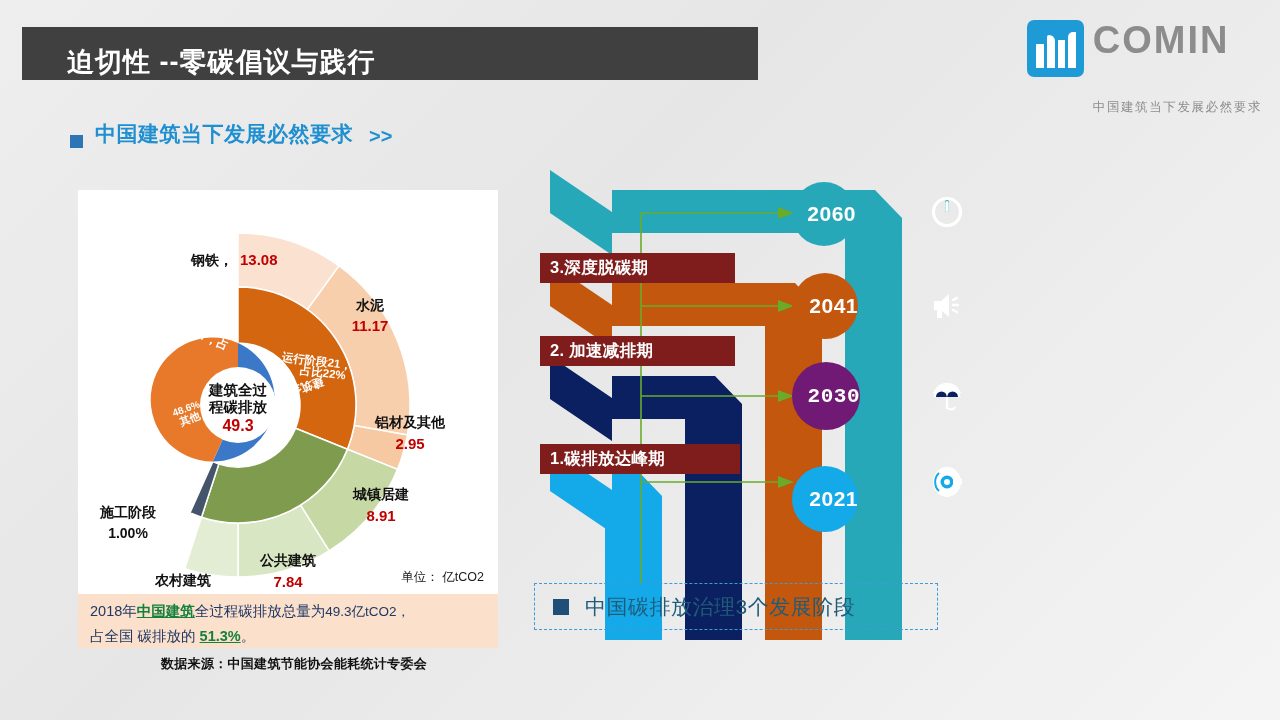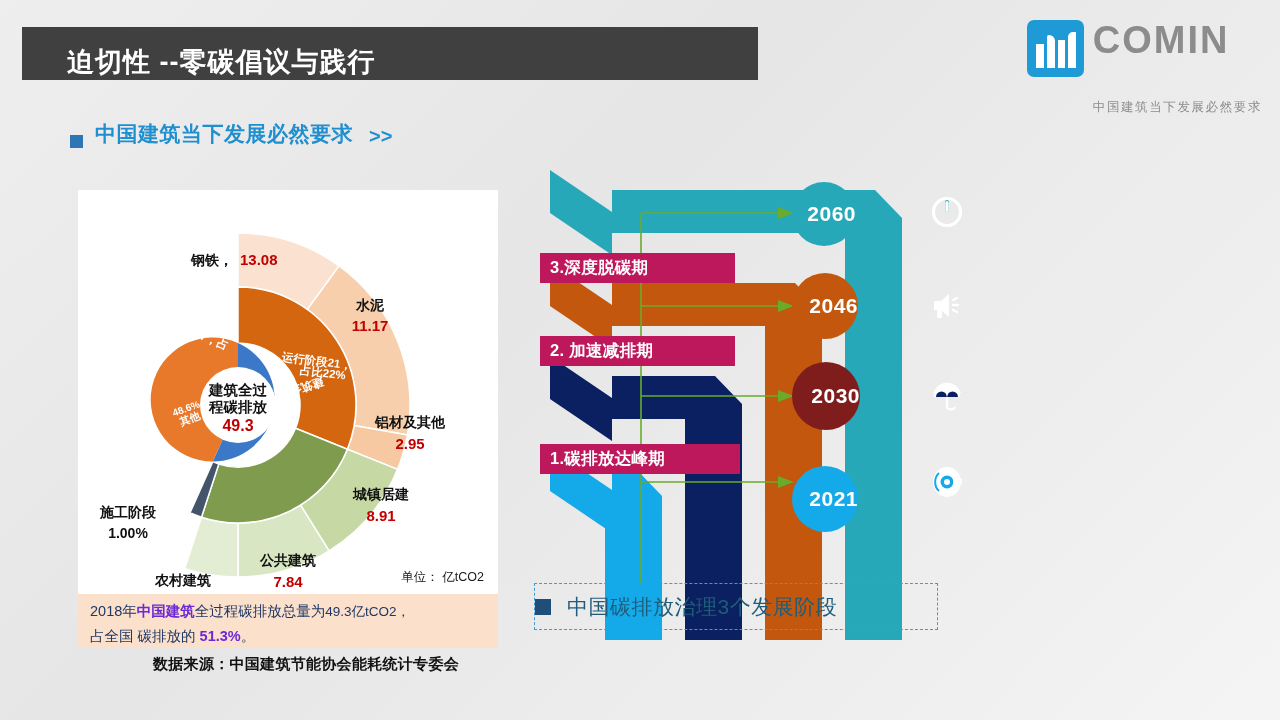--- a/index.html
+++ b/index.html
@@ -37,44 +37,44 @@
   .panel{position:absolute;left:78px;top:190px;width:420px;height:404px;background:#ffffff;}
   .chart-wrap{position:absolute;left:0;top:0;width:420px;height:404px;}
   .chart-wrap svg{display:block;}
   .unit{position:absolute;right:14px;bottom:8px;font-size:12.5px;color:#1a1a1a;margin-left:47px;}
 
   .caption{
     position:absolute;left:78px;top:594px;width:420px;height:54px;
     background:#FBE0CC;box-sizing:border-box;padding:5px 10px 0 12px;
     font-size:14.5px;color:#1F3864;line-height:24px;
   }
-  .caption .red{color:#6d28d9;font-weight:bold;}
+  .caption .red{color:#15803d;font-weight:bold;text-decoration:underline;}
   .caption .sm{font-size:13.5px;}
   .source{
-    position:absolute;left:96px;top:655px;width:420px;text-align:center;
-    font-size:15px;font-weight:bold;color:#111;letter-spacing:.3px;
+    position:absolute;left:84px;top:655px;width:420px;text-align:center;
+    font-size:13px;font-weight:bold;color:#111;letter-spacing:.3px;
   }
 
   
   .rbox{position:absolute;left:520px;top:170px;width:760px;height:500px;}
   .rbox svg{position:absolute;left:0;top:0;}
 
   .stage-lbl{
-    position:absolute;background:#be185d;color:#ffffff;font-weight:bold;
+    position:absolute;background:#7f1d1d;color:#ffffff;font-weight:bold;
     font-size:16.5px;display:flex;align-items:center;padding:0 10px;
     height:30px;letter-spacing:.3px;white-space:nowrap;
   }
   .year{
     position:absolute;border-radius:50%;display:flex;align-items:center;justify-content:flex-end;
     color:#ffffff;font-weight:bold;font-size:21px;letter-spacing:.5px;
   }
   .rcap{
     position:absolute;left:534px;top:583px;width:404px;height:47px;
     border:1.6px dashed #3E9BD6;box-sizing:border-box;
-    display:flex;align-items:center;gap:16px;
+    display:flex;align-items:center;gap:16px;padding-left:18px;
   }
   .rcap-sq{width:16px;height:16px;background:#1F4E79;}
   .rcap-txt{font-size:21px;color:#1F5C7A;letter-spacing:.5px;}
 </style>
 </head>
 <body>
 
 <div class="slide">
 
   <div class="title-bar">
@@ -227,23 +227,23 @@
       <span>2. 加速减排期</span>
     </div>
     <div class="stage-lbl" style="left:20px;top:252px;width:180px;margin-top:22px;">
       <span>1.碳排放达峰期</span>
     </div>
 
     <div class="year" style="left:272px;top:12px;width:64px;height:64px;background:#26A8B8;">
       <span>2060</span>
     </div>
     <div class="year" style="left:272px;top:103px;width:66px;height:66px;background:#C2570D;">
-      <span>2046</span>
-    </div>
-    <div class="year" style="left:272px;top:192px;width:68px;height:68px;background:#7f1d1d;">
+      <span>2041</span>
+    </div>
+    <div class="year" style="left:272px;top:192px;width:68px;height:68px;background:#701a75;font-family:Liberation Mono, monospace;">
       <span>2030</span>
     </div>
     <div class="year" style="left:272px;top:296px;width:66px;height:66px;background:#14A9E8;">
       <span>2021</span>
     </div>
   </div>
 
   <div class="rcap">
     <div class="rcap-sq"></div>
     <div class="rcap-txt">中国碳排放治理3个发展阶段</div>

